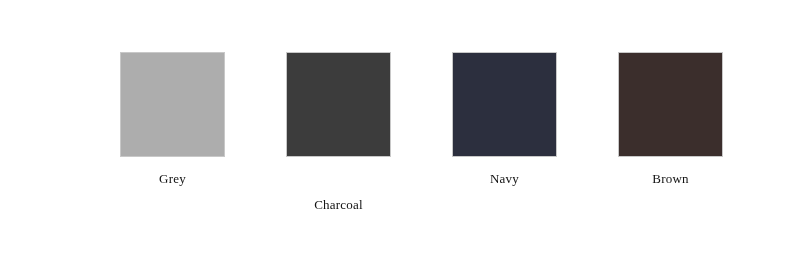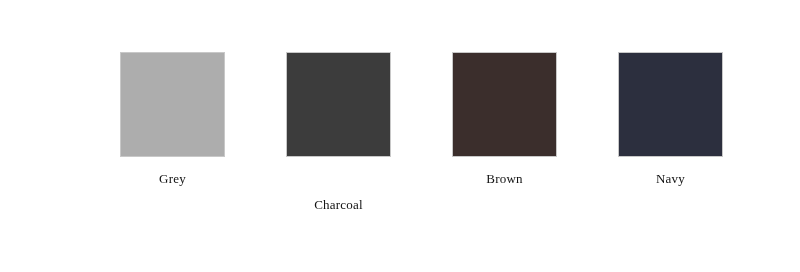--- a/index.html
+++ b/index.html
@@ -64,24 +64,24 @@
       <div class="swatch-chip" style="background-color: rgb(173, 173, 173); border-color: rgb(200, 200, 200);"></div>
       <div class="swatch-label" style="color: rgb(17, 17, 17);">Grey</div>
     </div>
 
     <div class="swatch-cell">
       <div class="swatch-chip" style="background-color: rgb(60, 60, 60); border-color: rgb(200, 200, 200);"></div>
       <div class="swatch-label" style="color: rgb(17, 17, 17); margin-top: 40px;">Charcoal</div>
     </div>
 
     <div class="swatch-cell">
-      <div class="swatch-chip" style="background-color: rgb(59, 46, 44); border-color: rgb(200, 200, 200);"></div>
-      <div class="swatch-label" style="color: rgb(17, 17, 17);">Brown</div>
+      <div class="swatch-chip" style="background-color: rgb(44, 47, 62); border-color: rgb(200, 200, 200);"></div>
+      <div class="swatch-label" style="color: rgb(17, 17, 17);">Navy</div>
     </div>
 
     <div class="swatch-cell">
-      <div class="swatch-chip" style="background-color: rgb(44, 47, 62); border-color: rgb(200, 200, 200);"></div>
-      <div class="swatch-label" style="color: rgb(17, 17, 17);">Navy</div>
+      <div class="swatch-chip" style="background-color: rgb(59, 46, 44); border-color: rgb(200, 200, 200);"></div>
+      <div class="swatch-label" style="color: rgb(17, 17, 17);">Brown</div>
     </div>
 
 
   </div>
 </div>
 
 </body></html>

